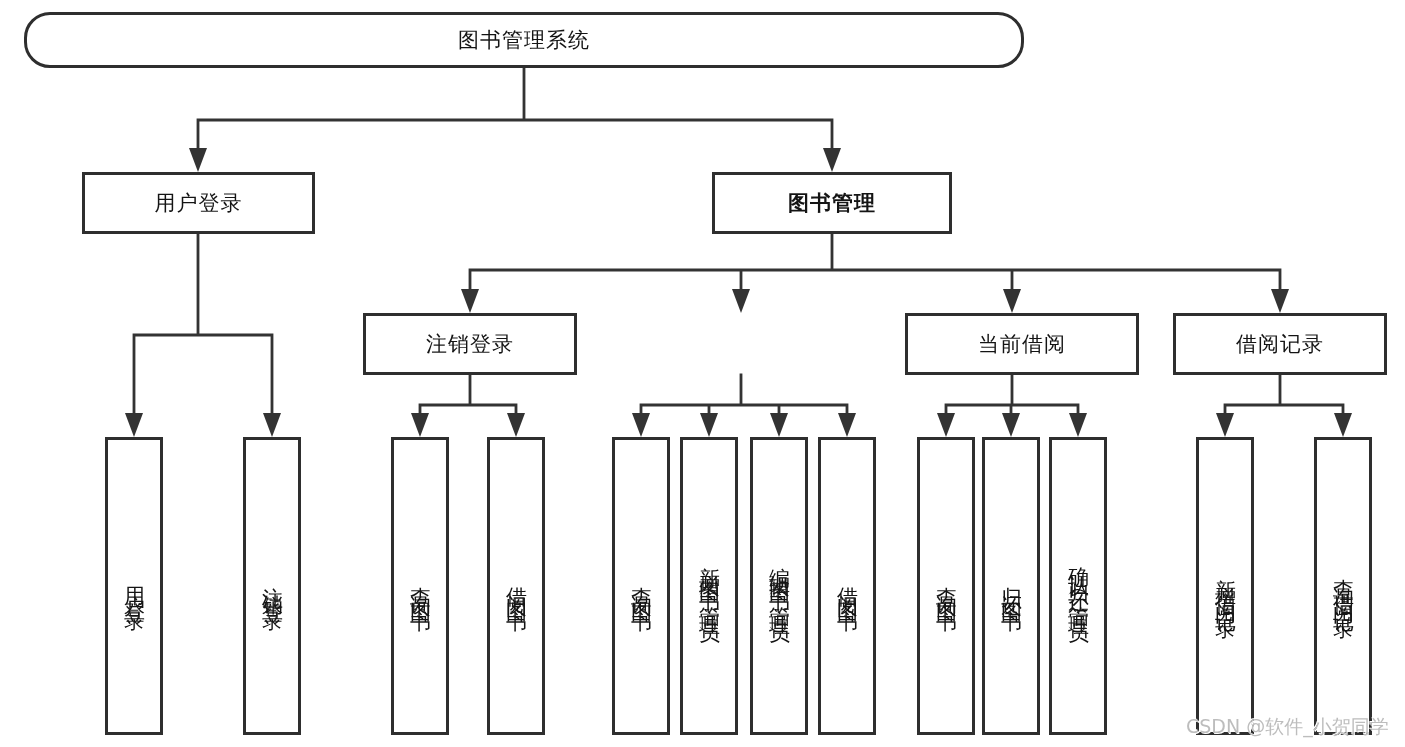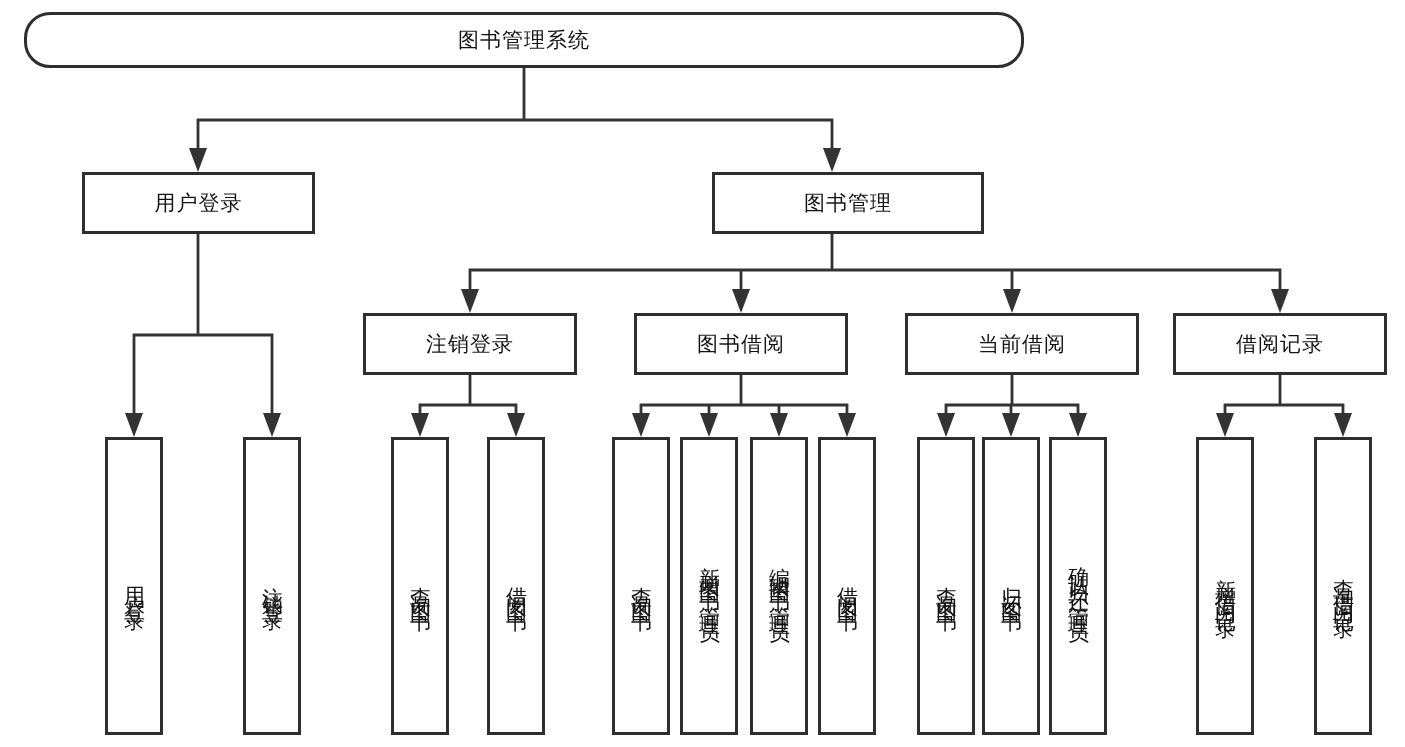--- a/index.html
+++ b/index.html
@@ -120,29 +120,26 @@
              M1334 413 H1352 L1343 437 Z"></path>
   </svg>
 
   <div class="node" style="left:24px; top:12px; width:1000px; height:56px;border-radius:26px;">
     <span>图书管理系统</span>
   </div>
 
   <div class="node" style="left:82px; top:172px; width:233px; height:62px;">
     <span>用户登录</span>
   </div>
-  <div class="node" style="left:712px; top:172px; width:272px; height:62px;">
+  <div class="node" style="left:712px; top:172px; width:240px; height:62px;font-weight:bold;">
     <span>图书管理</span>
   </div>
 
   <div class="node" style="left:363px; top:313px; width:214px; height:62px;">
     <span>注销登录</span>
-  </div>
-  <div class="node" style="left:634px; top:313px; width:214px; height:62px;">
-    <span>图书借阅</span>
   </div>
   <div class="node" style="left:905px; top:313px; width:234px; height:62px;">
     <span>当前借阅</span>
   </div>
   <div class="node" style="left:1173px; top:313px; width:214px; height:62px;">
     <span>借阅记录</span>
   </div>
 
   <div class="node leaf" style="left:105px;">
     <span class="vtext">用户登录</span>
@@ -177,14 +174,15 @@
   <div class="node leaf" style="left:1049px;">
     <span class="vtext">确认归还（管理员）</span>
   </div>
   <div class="node leaf" style="left:1196px;">
     <span class="vtext">新增借阅记录</span>
   </div>
   <div class="node leaf" style="left:1314px;">
     <span class="vtext">查询借阅记录</span>
   </div>
 
+  <div class="watermark">CSDN @软件_小贺同学</div>
 
 </div>
 
 </body></html>

